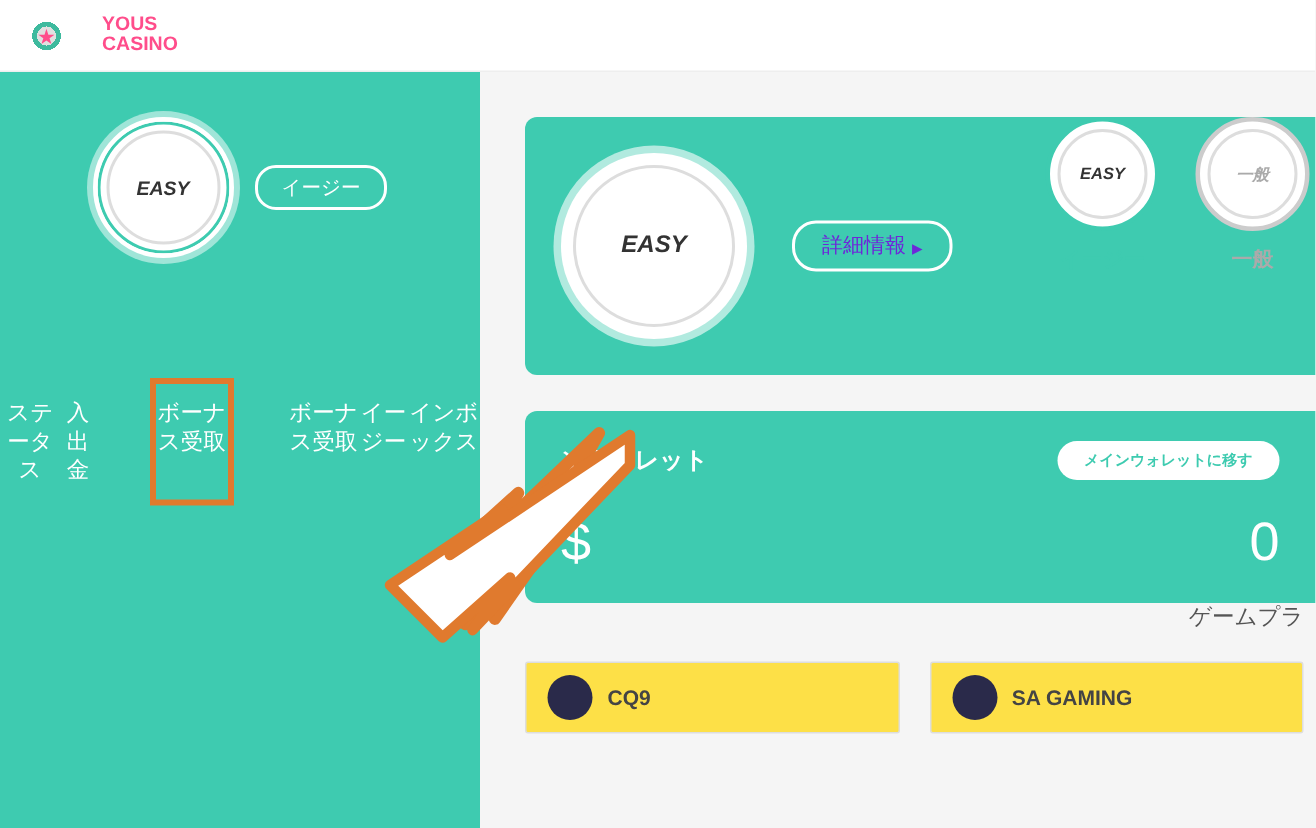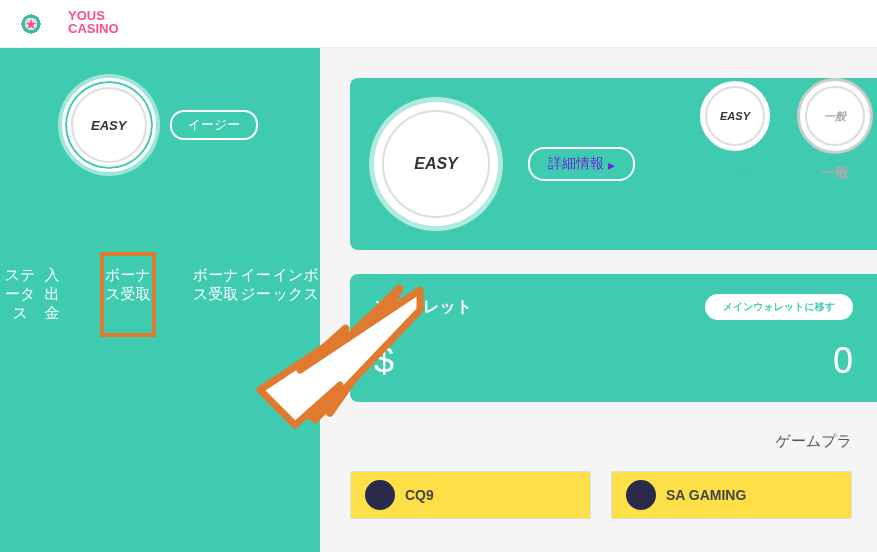--- a/index.html
+++ b/index.html
@@ -226,23 +226,22 @@
       color: #fff;
     }
     .currency {
       font-size: 36px;
       font-weight: 300;
     }
     .amount {
       font-size: 36px;
     }
     .platform-section {
-      margin-top: 30px;
       text-align: right;
-      padding-right: 25px;
+      padding-right: 8px;
     }
     .platform-title {
       color: #555;
       font-size: 15px;
       margin-bottom: 20px;
       display: block;
     }
     .platforms {
       display: flex;
       gap: 20px;

